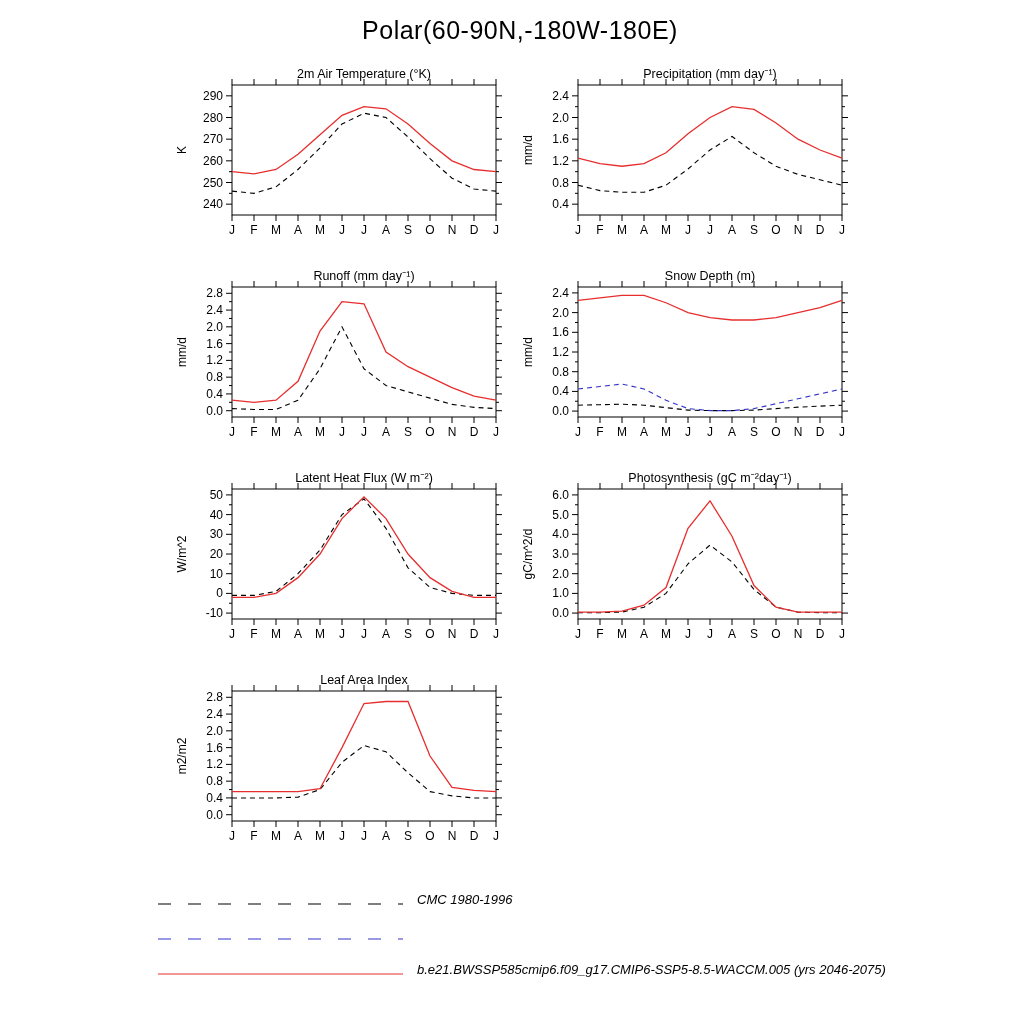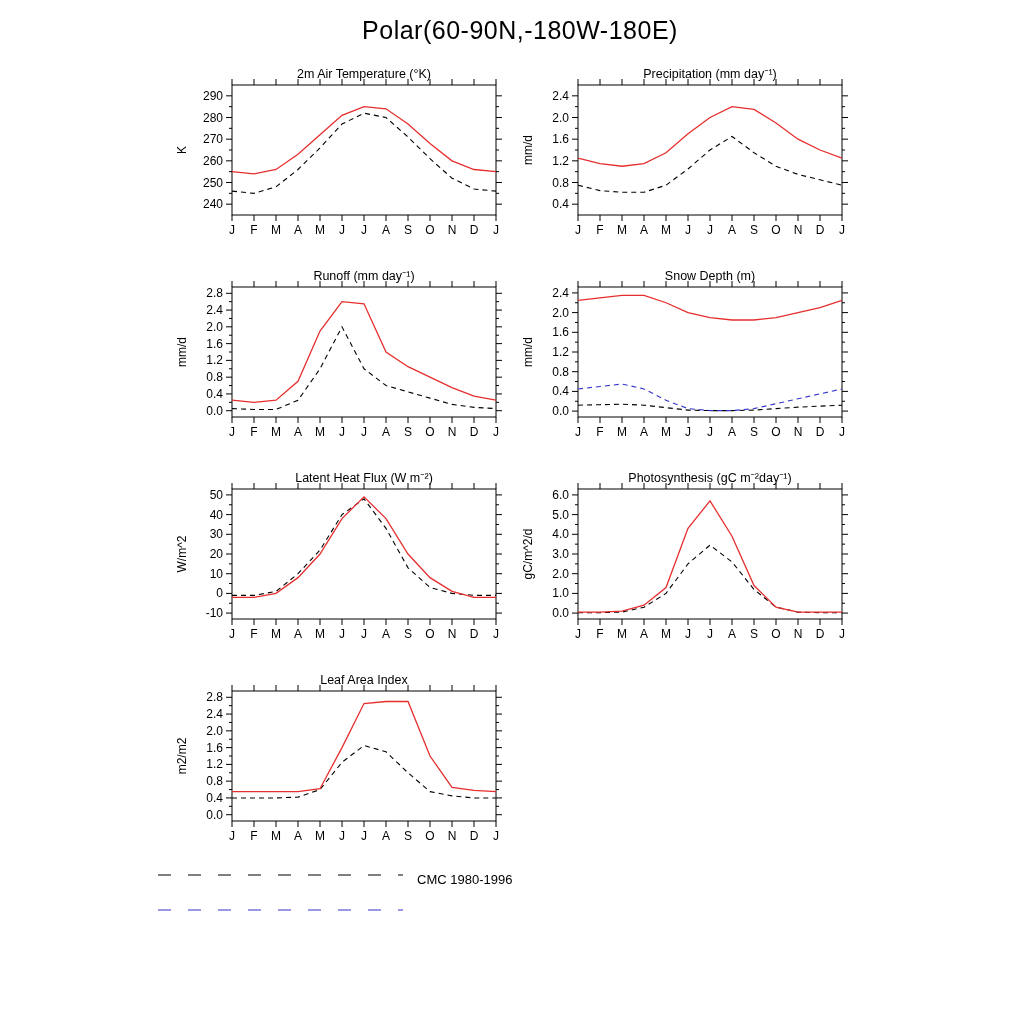--- a/index.html
+++ b/index.html
@@ -9,21 +9,21 @@
   }
   .page{position:absolute;left:0;top:0;width:1024px;height:1024px;}
   .main-title{
     position:absolute;top:16px;left:0;width:1024px;text-align:center;
     font-size:25px;letter-spacing:0.5px;padding-left:8px;
   }
   .panel{position:absolute;width:340px;height:190px;}
   svg{display:block;}
   svg text{fill:#000;font-family:"Liberation Sans", sans-serif;}
   .legend{position:absolute;left:158px;top:872px;}
-  .legend-row{display:flex;align-items:flex-start;height:35px;}
+  .legend-row{display:flex;align-items:flex-end;height:35px;font-style:italic;}
   .legend-line{flex:0 0 245px;margin-right:14px;}
   .legend-label{font-size:13px;white-space:nowrap;}
 </style>
 </head>
 <body>
 
 <div class="page">
   <div class="main-title">Polar(60-90N,-180W-180E)</div>
 
   <div class="panel" style="left:170px;top:65px">
@@ -600,14 +600,20 @@
       <svg class="legend-line" width="245" height="6">
           <line x1="0" y1="3" x2="245" y2="3" stroke="#000000" stroke-width="1.2" stroke-dasharray="13 17"></line>
         </svg>
       <span class="legend-label">CMC 1980-1996</span>
     </div>
     <div class="legend-row">
       <svg class="legend-line" width="245" height="6">
           <line x1="0" y1="3" x2="245" y2="3" stroke="#3333cc" stroke-width="1.2" stroke-dasharray="13 17"></line>
         </svg>
     </div>
+    <div class="legend-row">
+      <svg class="legend-line" width="245" height="6">
+          <line x1="0" y1="3" x2="245" y2="3" stroke="#e62e2e" stroke-width="1.2"></line>
+        </svg>
+      <span class="legend-label">b.e21.BWSSP585cmip6.f09_g17.CMIP6-SSP5-8.5-WACCM.005 (yrs 2046-2075)</span>
+    </div>
   </div>
 </div>
 
 </body></html>

